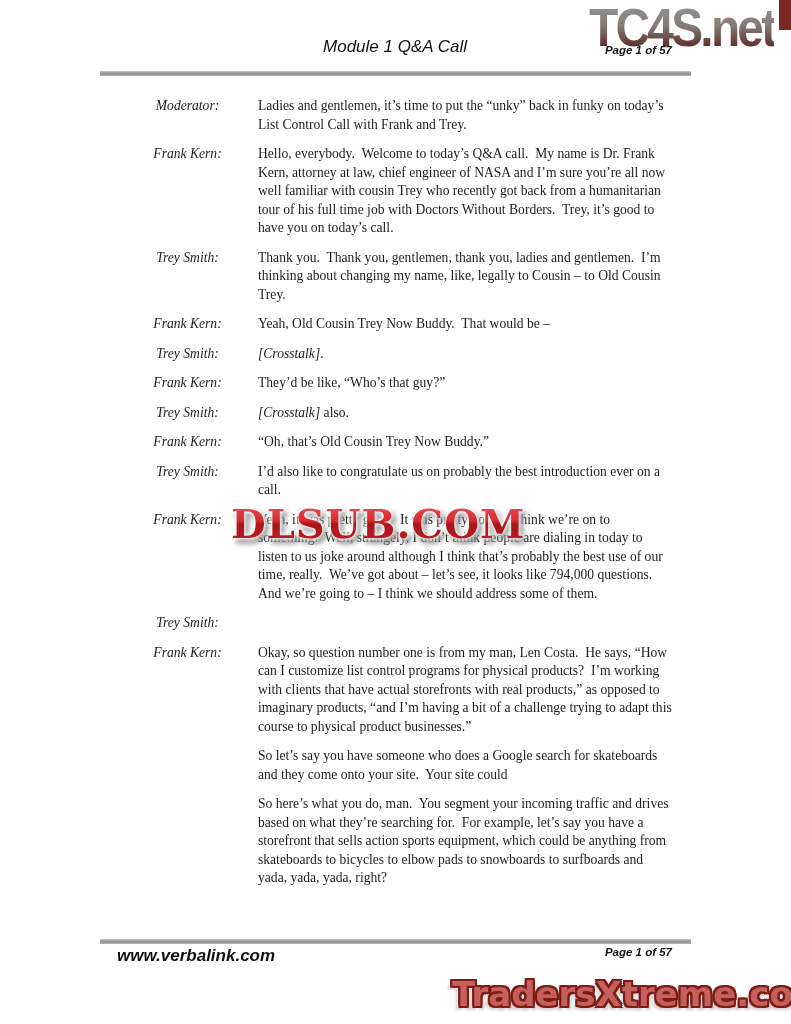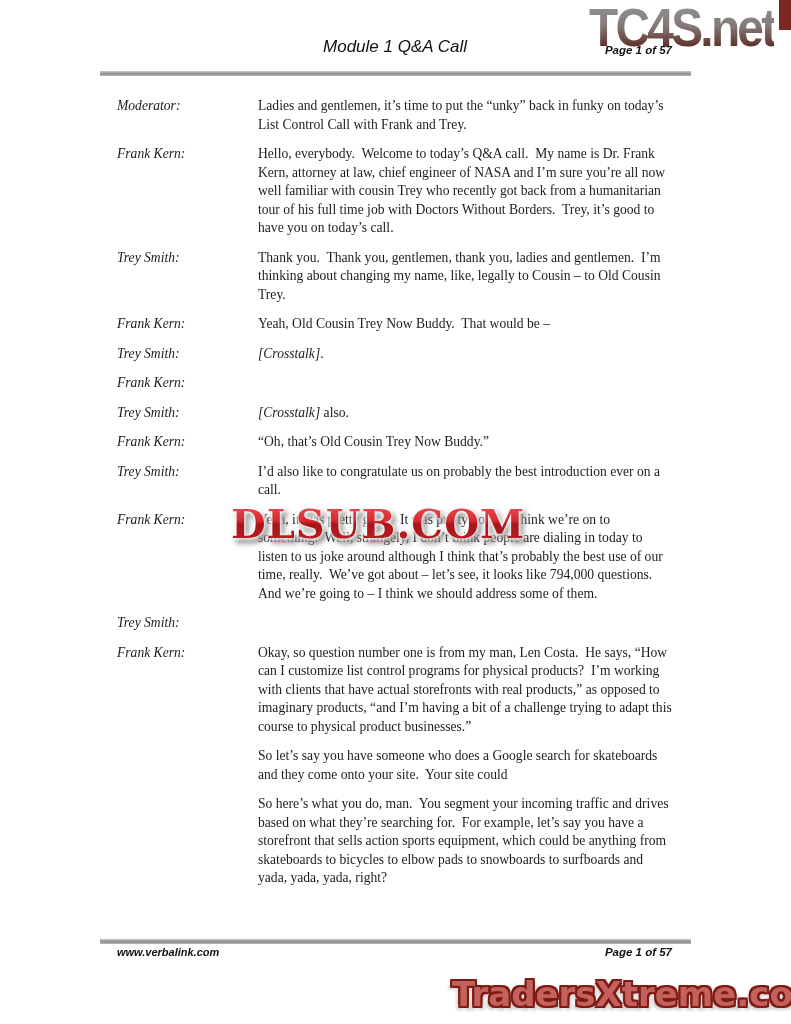--- a/index.html
+++ b/index.html
@@ -36,28 +36,28 @@
     background:linear-gradient(180deg,#c9c9c9,#8d8d8d 55%,#b8b8b8);
   }
   .rule-top{top:71px;}
   .rule-bottom{top:939px;}
   
   .transcript{
     position:absolute;top:97px;left:117px;width:556px;
     font-size:13.6px;line-height:18.5px;
   }
   .t-row{display:flex;margin-bottom:11px;}
-  .t-speaker{width:141px;flex-shrink:0;font-style:italic;}
+  .t-speaker{width:141px;flex-shrink:0;font-style:italic;text-align:center;}
   .t-text{width:415px;white-space:pre-wrap;}
   .seg-i{font-style:italic;}
   
   .foot-site{
     position:absolute;top:946px;left:117px;
     font-family:"Liberation Sans",sans-serif;font-weight:bold;font-style:italic;
-    font-size:11px;color:#111;
+    font-size:17px;color:#111;
   }
   .foot-page{
     position:absolute;top:946px;right:119px;
     font-family:"Liberation Sans",sans-serif;font-weight:bold;font-style:italic;
     font-size:11.5px;color:#111;
   }
   
   .dlsub{
     position:absolute;top:500px;left:231px;
     font-family:"DejaVu Serif",serif;font-weight:bold;
@@ -109,20 +109,21 @@
       <div class="t-row">
         <div class="t-speaker">Frank Kern:</div>
         <div class="t-text"><span>Yeah, Old Cousin Trey Now Buddy.  That would be –</span></div>
       </div>
       <div class="t-row">
         <div class="t-speaker">Trey Smith:</div>
         <div class="t-text"><span class="seg-i">[Crosstalk]</span><span>.</span></div>
       </div>
       <div class="t-row">
         <div class="t-speaker">Frank Kern:</div>
+        <div class="t-text"><span>They’d be like, “Who’s that guy?”</span></div>
       </div>
       <div class="t-row">
         <div class="t-speaker">Trey Smith:</div>
         <div class="t-text"><span class="seg-i">[Crosstalk]</span><span> also.</span></div>
       </div>
       <div class="t-row">
         <div class="t-speaker">Frank Kern:</div>
         <div class="t-text"><span>“Oh, that’s Old Cousin Trey Now Buddy.”</span></div>
       </div>
       <div class="t-row">

